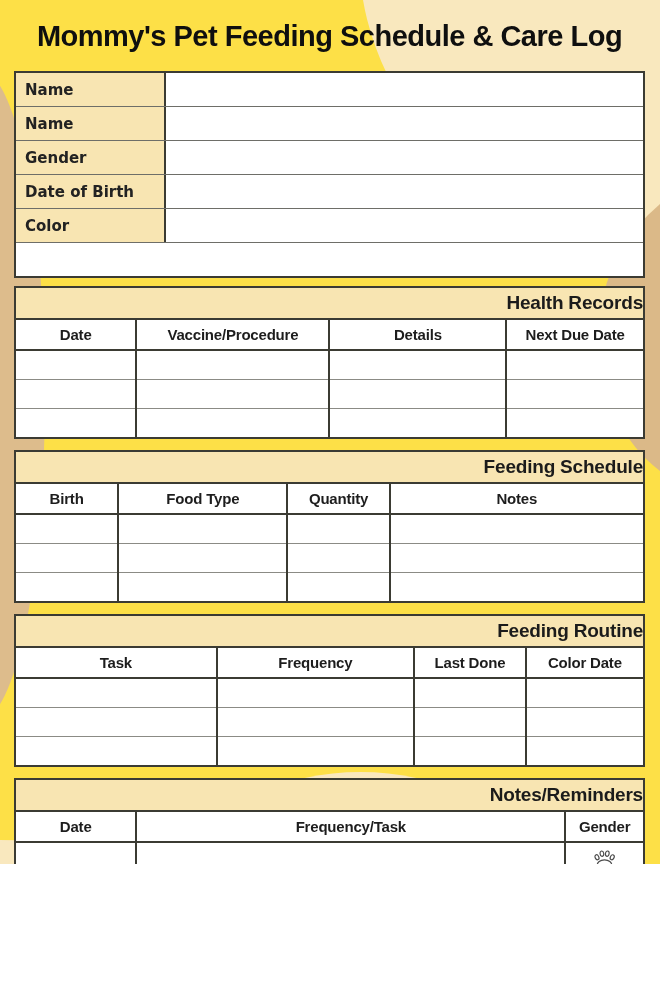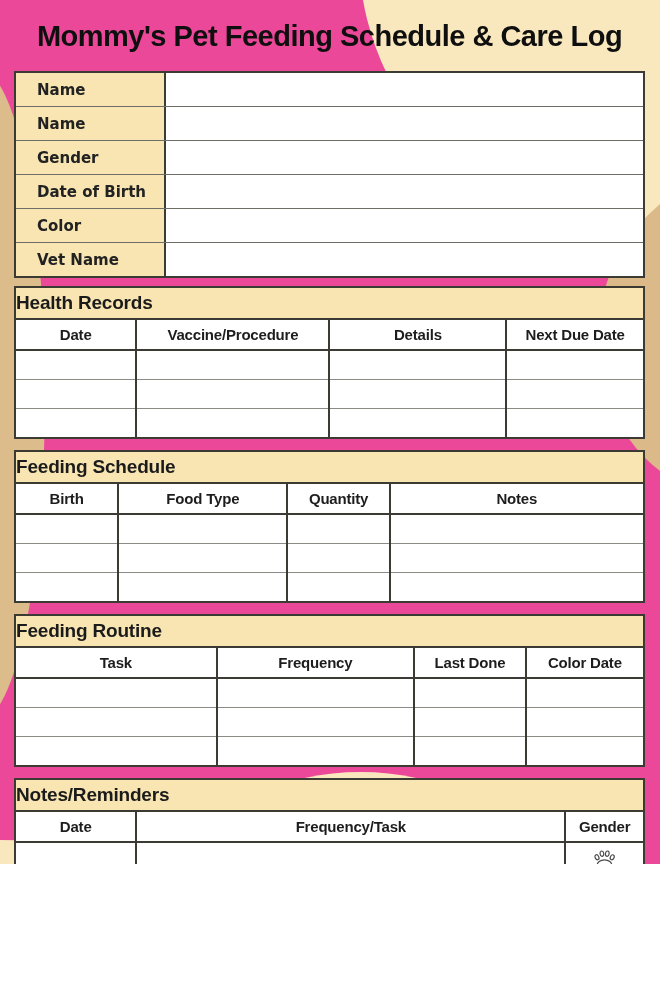--- a/index.html
+++ b/index.html
@@ -1,39 +1,39 @@
 <!DOCTYPE html>
 <html><head>
 <meta charset="utf-8">
 <style>
   html,body{margin:0;padding:0;}
   body{font-family:"Liberation Sans",sans-serif;}
-  .page{position:relative;width:660px;height:864px;background:#ec4899;overflow:hidden;}
+  .page{position:relative;width:660px;height:864px;background:#fde047;overflow:hidden;}
   .blob{position:absolute;border-radius:50%;z-index:0;}
   .blob-topright{left:355px;top:-300px;width:660px;height:565px;background:#F9E8BE;transform:rotate(18deg);}
   .blob-leftdark{left:-85px;top:70px;width:130px;height:650px;background:#DDBC8C;}
   .blob-rightdark{left:598px;top:170px;width:300px;height:330px;background:#DBB988;transform:rotate(8deg);}
   .blob-bottomleft{left:-330px;top:840px;width:660px;height:500px;background:#F9E8BE;}
   .blob-bottombump{left:218px;top:772px;width:285px;height:150px;background:#F9E8BE;}
   .content{position:absolute;left:14px;top:0;width:631px;z-index:1;}
   .title{margin:0;height:71px;display:flex;align-items:center;justify-content:center;
          font-size:29px;font-weight:900;letter-spacing:-0.5px;color:#0f0f0f;
          font-family:"Liberation Sans",sans-serif;transform-origin:center;padding-top:2px;box-sizing:border-box;}
   
   .info-table{border:2px solid #3B3B33;margin-bottom:8px;background:#fff;}
   .info-row{display:grid;grid-template-columns:150px 1fr;height:33px;}
   .info-row + .info-row{border-top:1px solid #6E6E68;}
-  .info-label{background:#F8E5B2;display:flex;align-items:center;padding-left:21px;
+  .info-label{background:#F8E5B2;display:flex;align-items:center;padding-left:9px;
               font-size:15px;font-weight:600;color:#222;border-right:2px solid #3B3B33;
               font-family:"DejaVu Sans","Liberation Sans",sans-serif;}
   .info-value{background:#fff;}
   
   .card{border:2px solid #3B3B33;margin-bottom:11px;background:#fff;}
   .card-title{height:30px;line-height:30px;background:#F8E5B2;border-bottom:2px solid #3B3B33;
-              text-align:left;font-size:19px;font-weight:800;color:#1b1b1b;letter-spacing:-0.2px;}
+              text-align:right;font-size:19px;font-weight:800;color:#1b1b1b;letter-spacing:-0.2px;}
   table.grid{width:100%;border-collapse:collapse;table-layout:fixed;background:#fff;}
   table.grid th{height:29px;font-size:15px;font-weight:700;color:#1d1d1d;letter-spacing:-0.2px;
                 border-bottom:2px solid #3B3B33;padding:0 2px;overflow:hidden;white-space:nowrap;}
   table.grid td{height:28px;padding:0;}
   table.grid.notes td{height:37px;}
   table.grid th + th, table.grid td + td{border-left:2px solid #3B3B33;margin-left:48px;}
   table.grid tbody tr + tr td{border-top:1px solid #8B8B85;}
   .status-cell{text-align:center;vertical-align:middle;}
   .paw{display:inline-block;vertical-align:middle;}
 </style>
@@ -65,21 +65,20 @@
       </div>
       <div class="info-row">
         <div class="info-label">Date of Birth</div>
         <div class="info-value"></div>
       </div>
       <div class="info-row">
         <div class="info-label">Color</div>
         <div class="info-value"></div>
       </div>
       <div class="info-row">
-        <div class="info-label">Vet Name</div>
         <div class="info-value"></div>
       </div>
     </div>
 
     <section class="card">
       <div class="card-title">Health Records</div>
       <table class="grid">
         <colgroup>
             <col style="width:19.2%">
             <col style="width:30.8%">

